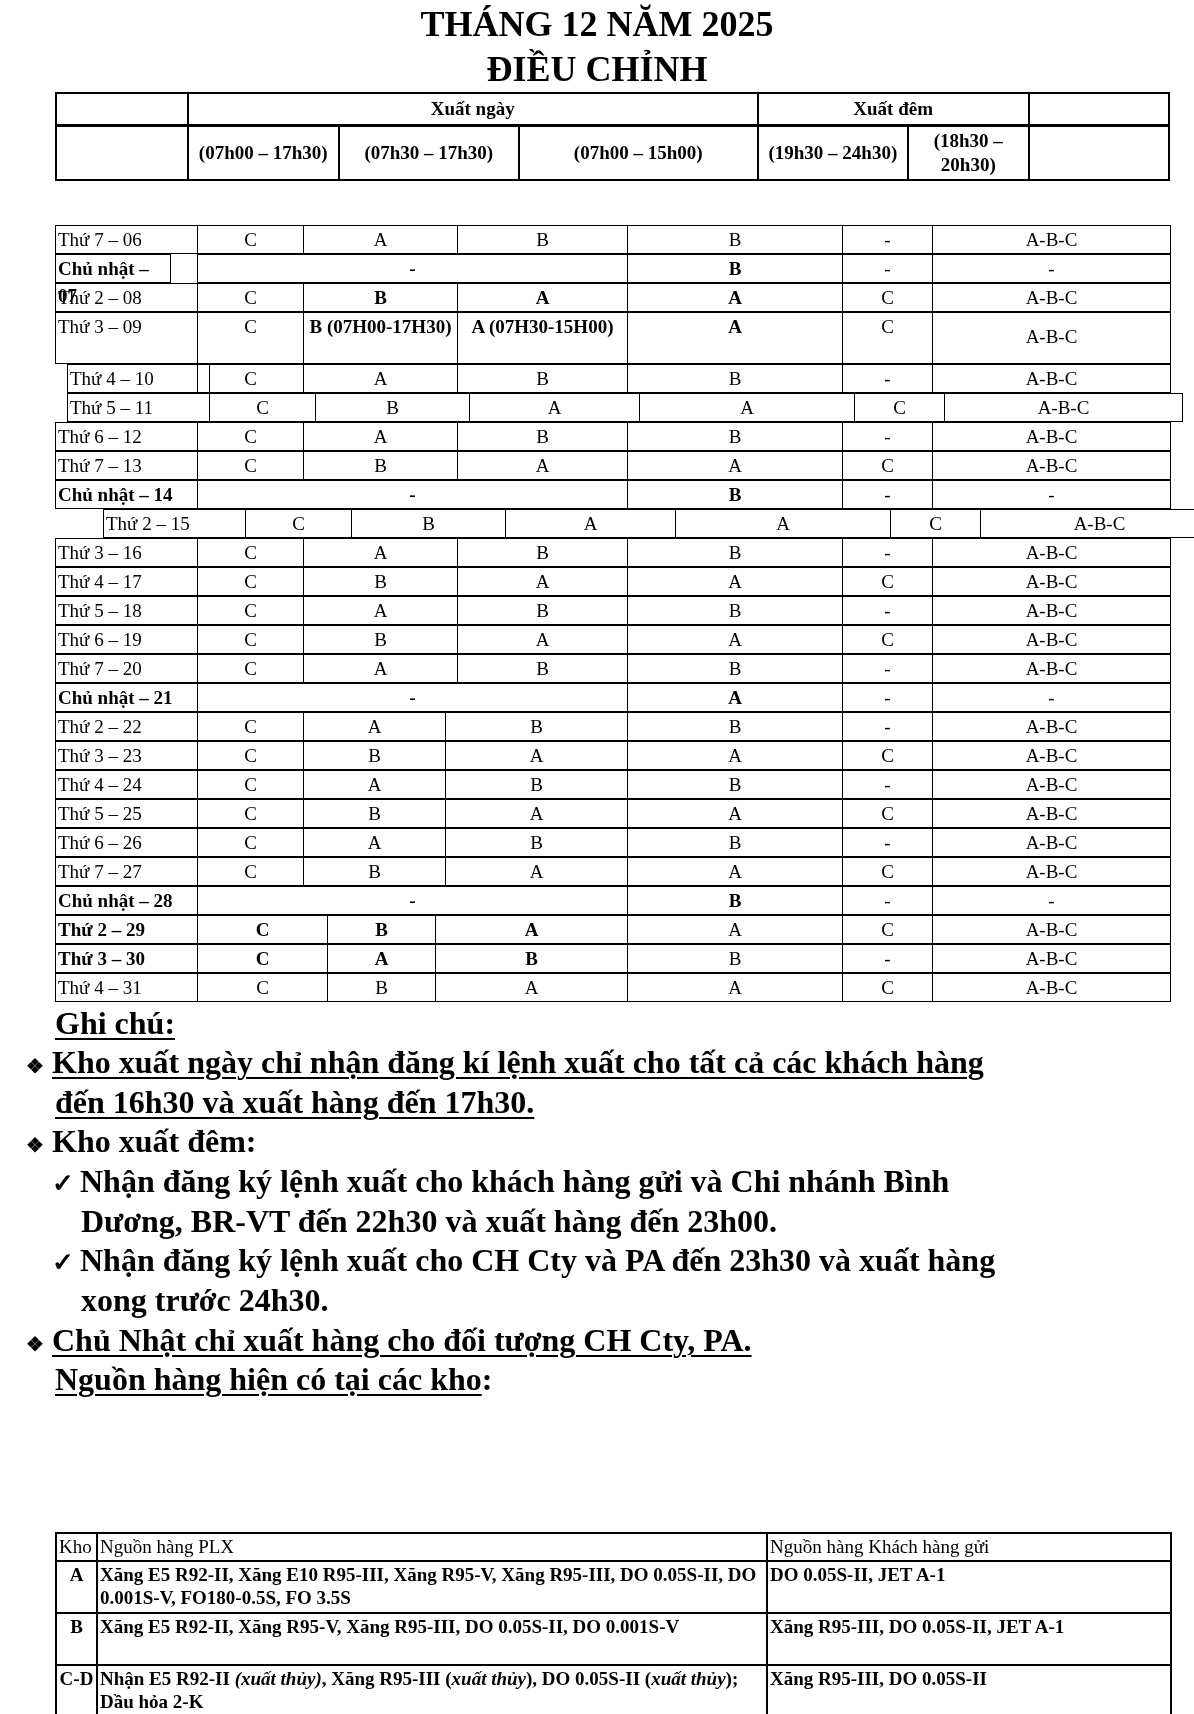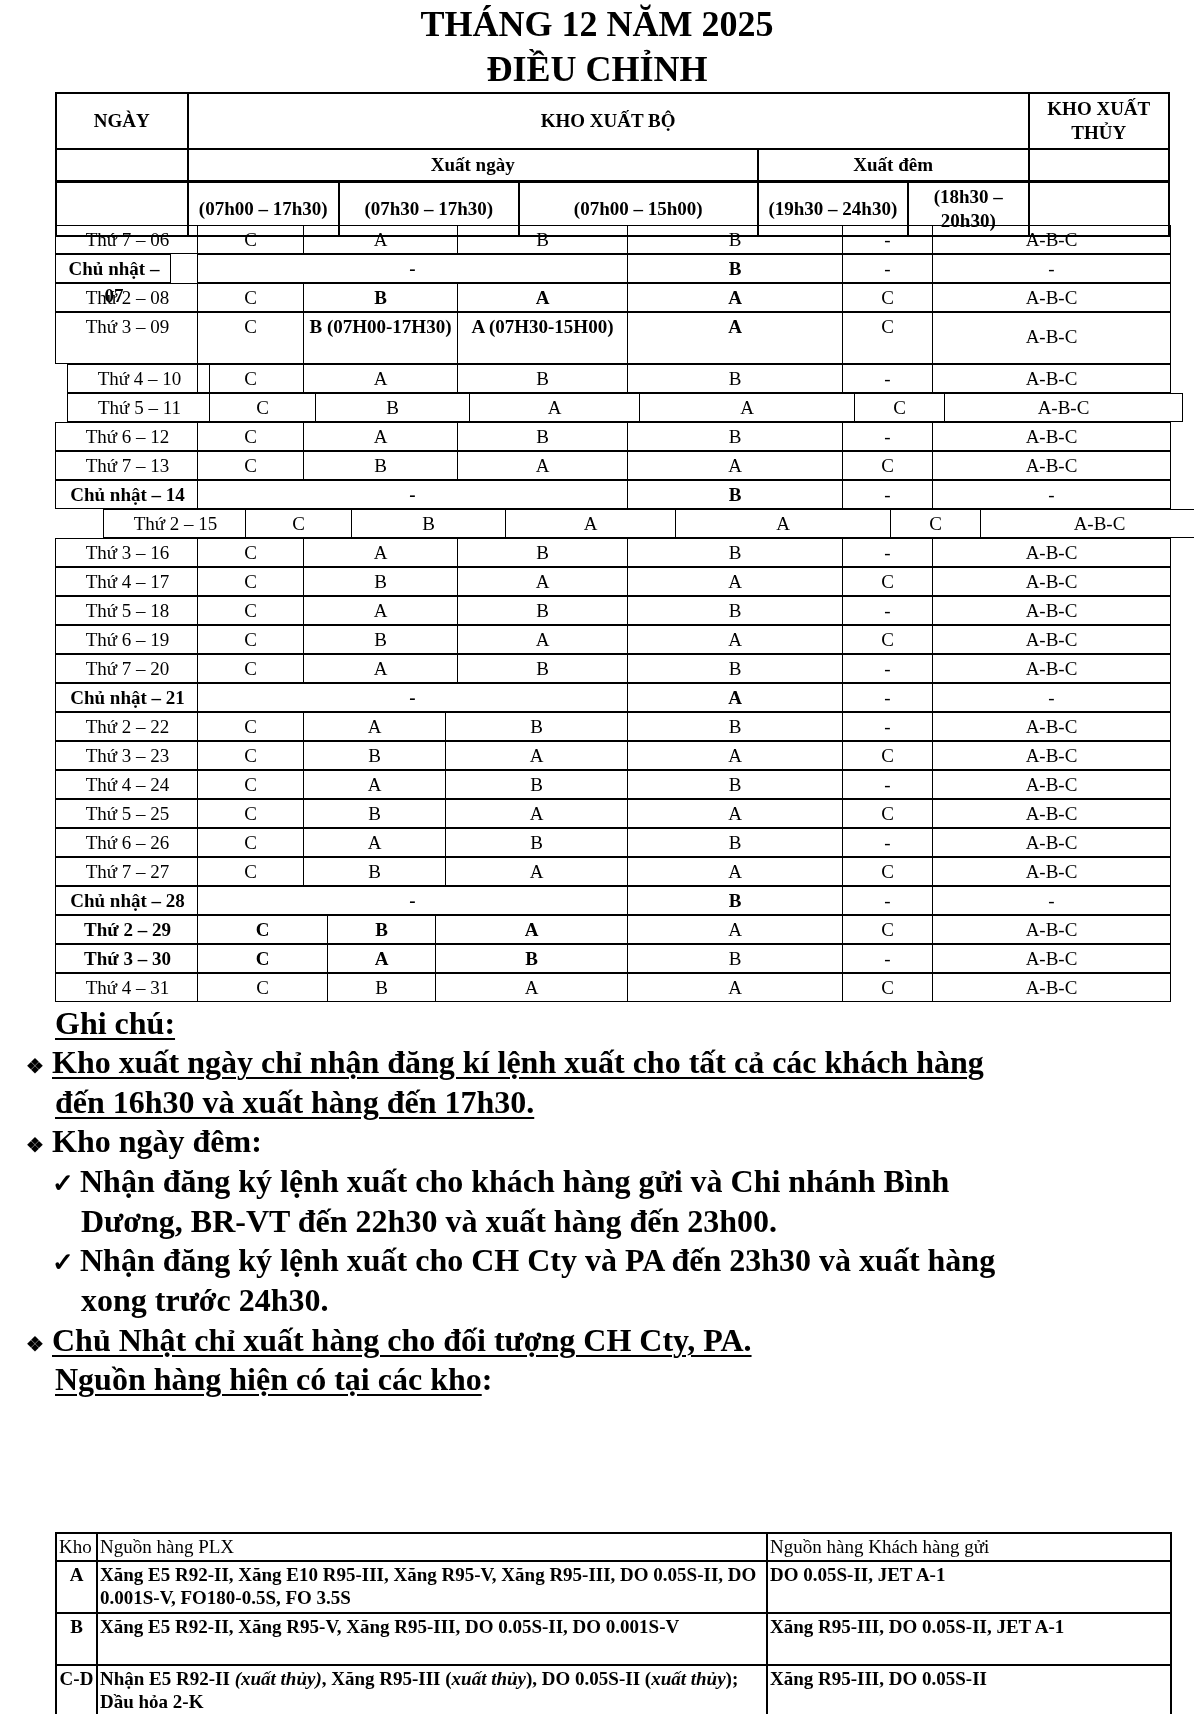--- a/index.html
+++ b/index.html
@@ -16,21 +16,21 @@
   .hdr td { border: 2px solid #000; text-align: center; vertical-align: middle; padding: 0 2px; line-height: 24px; }
   .hdr tr.r1 td { height: 54px; }
   .hdr tr.r2 td { height: 30px; }
   .hdr tr.r3 td { height: 52px; }
   .hdr td.thick-top { border-top: 3px solid #000; }
 
   
   .brow { position: absolute; left: 55px; width: 1115px; height: 29px; }
   .cell { position: absolute; top: 0; height: 100%; border: 1px solid #000; box-sizing: border-box;
           text-align: center; font-size: 19px; line-height: 27px; border-width: 1.5px 1.5px; }
-  .cell.day { text-align: center; padding-left: 2px; }
+  .cell.day { text-align: left; padding-left: 2px; }
   .bold { font-weight: bold; }
   .brow.tall { height: 52px; }
   .brow.tall .cell { line-height: 24px; padding-top: 2px; }
   .brow.tall .cell.mid { line-height: 48px; padding-top: 0; }
 
   
   .note { position: absolute; font-weight: bold; font-size: 32px; line-height: 40px; white-space: nowrap; }
   .u { text-decoration: underline; text-decoration-thickness: 2px; text-underline-offset: 4px; }
   .bullet { font-size: 20px; display: inline-block; width: 26px; vertical-align: middle; }
   .check { font-size: 26px; display: inline-block; width: 28px; }
@@ -53,25 +53,20 @@
   <colgroup>
     <col style="width:120px">
       <col style="width:138px">
       <col style="width:164px">
       <col style="width:218px">
     <col style="width:137px">
       <col style="width:110px">
       <col style="width:128px">
   </colgroup>
   <tbody>
-      <tr class="r1">
-    <td>NGÀY</td>
-    <td colspan="5">KHO XUẤT BỘ</td>
-    <td>KHO XUẤT THỦY</td>
-  </tr>
   <tr class="r2">
     <td></td>
     <td colspan="3">Xuất ngày</td>
     <td colspan="2">Xuất đêm</td>
     <td></td>
   </tr>
   <tr class="r3">
     <td class="thick-top"></td>
     <td class="thick-top">(07h00 – 17h30)</td>
     <td class="thick-top">(07h30 – 17h30)</td>
@@ -313,21 +308,21 @@
   </div>
 
 <div class="note u" style="left:55px; top:1003px;">Ghi chú:</div>
 
 <div class="note" style="left:26px; top:1042px;">
   <span class="bullet">❖</span><span class="u">Kho xuất ngày chỉ nhận đăng kí lệnh xuất cho tất cả các khách hàng</span>
 </div>
 <div class="note u" style="left:55px; top:1082px;">đến 16h30 và xuất hàng đến 17h30.</div>
 
 <div class="note" style="left:26px; top:1121px;">
-  <span class="bullet">❖</span><span>Kho ngày đêm:</span>
+  <span class="bullet">❖</span><span>Kho xuất đêm:</span>
 </div>
 
 <div class="note" style="left:52px; top:1161px;">
   <span class="check">✓</span><span>Nhận đăng ký lệnh xuất cho khách hàng gửi và Chi nhánh Bình</span>
 </div>
 <div class="note" style="left:81px; top:1201px;">Dương, BR-VT đến 22h30 và xuất hàng đến 23h00.</div>
 
 <div class="note" style="left:52px; top:1240px;">
   <span class="check">✓</span><span>Nhận đăng ký lệnh xuất cho CH Cty và PA đến 23h30 và xuất hàng</span>
 </div>

